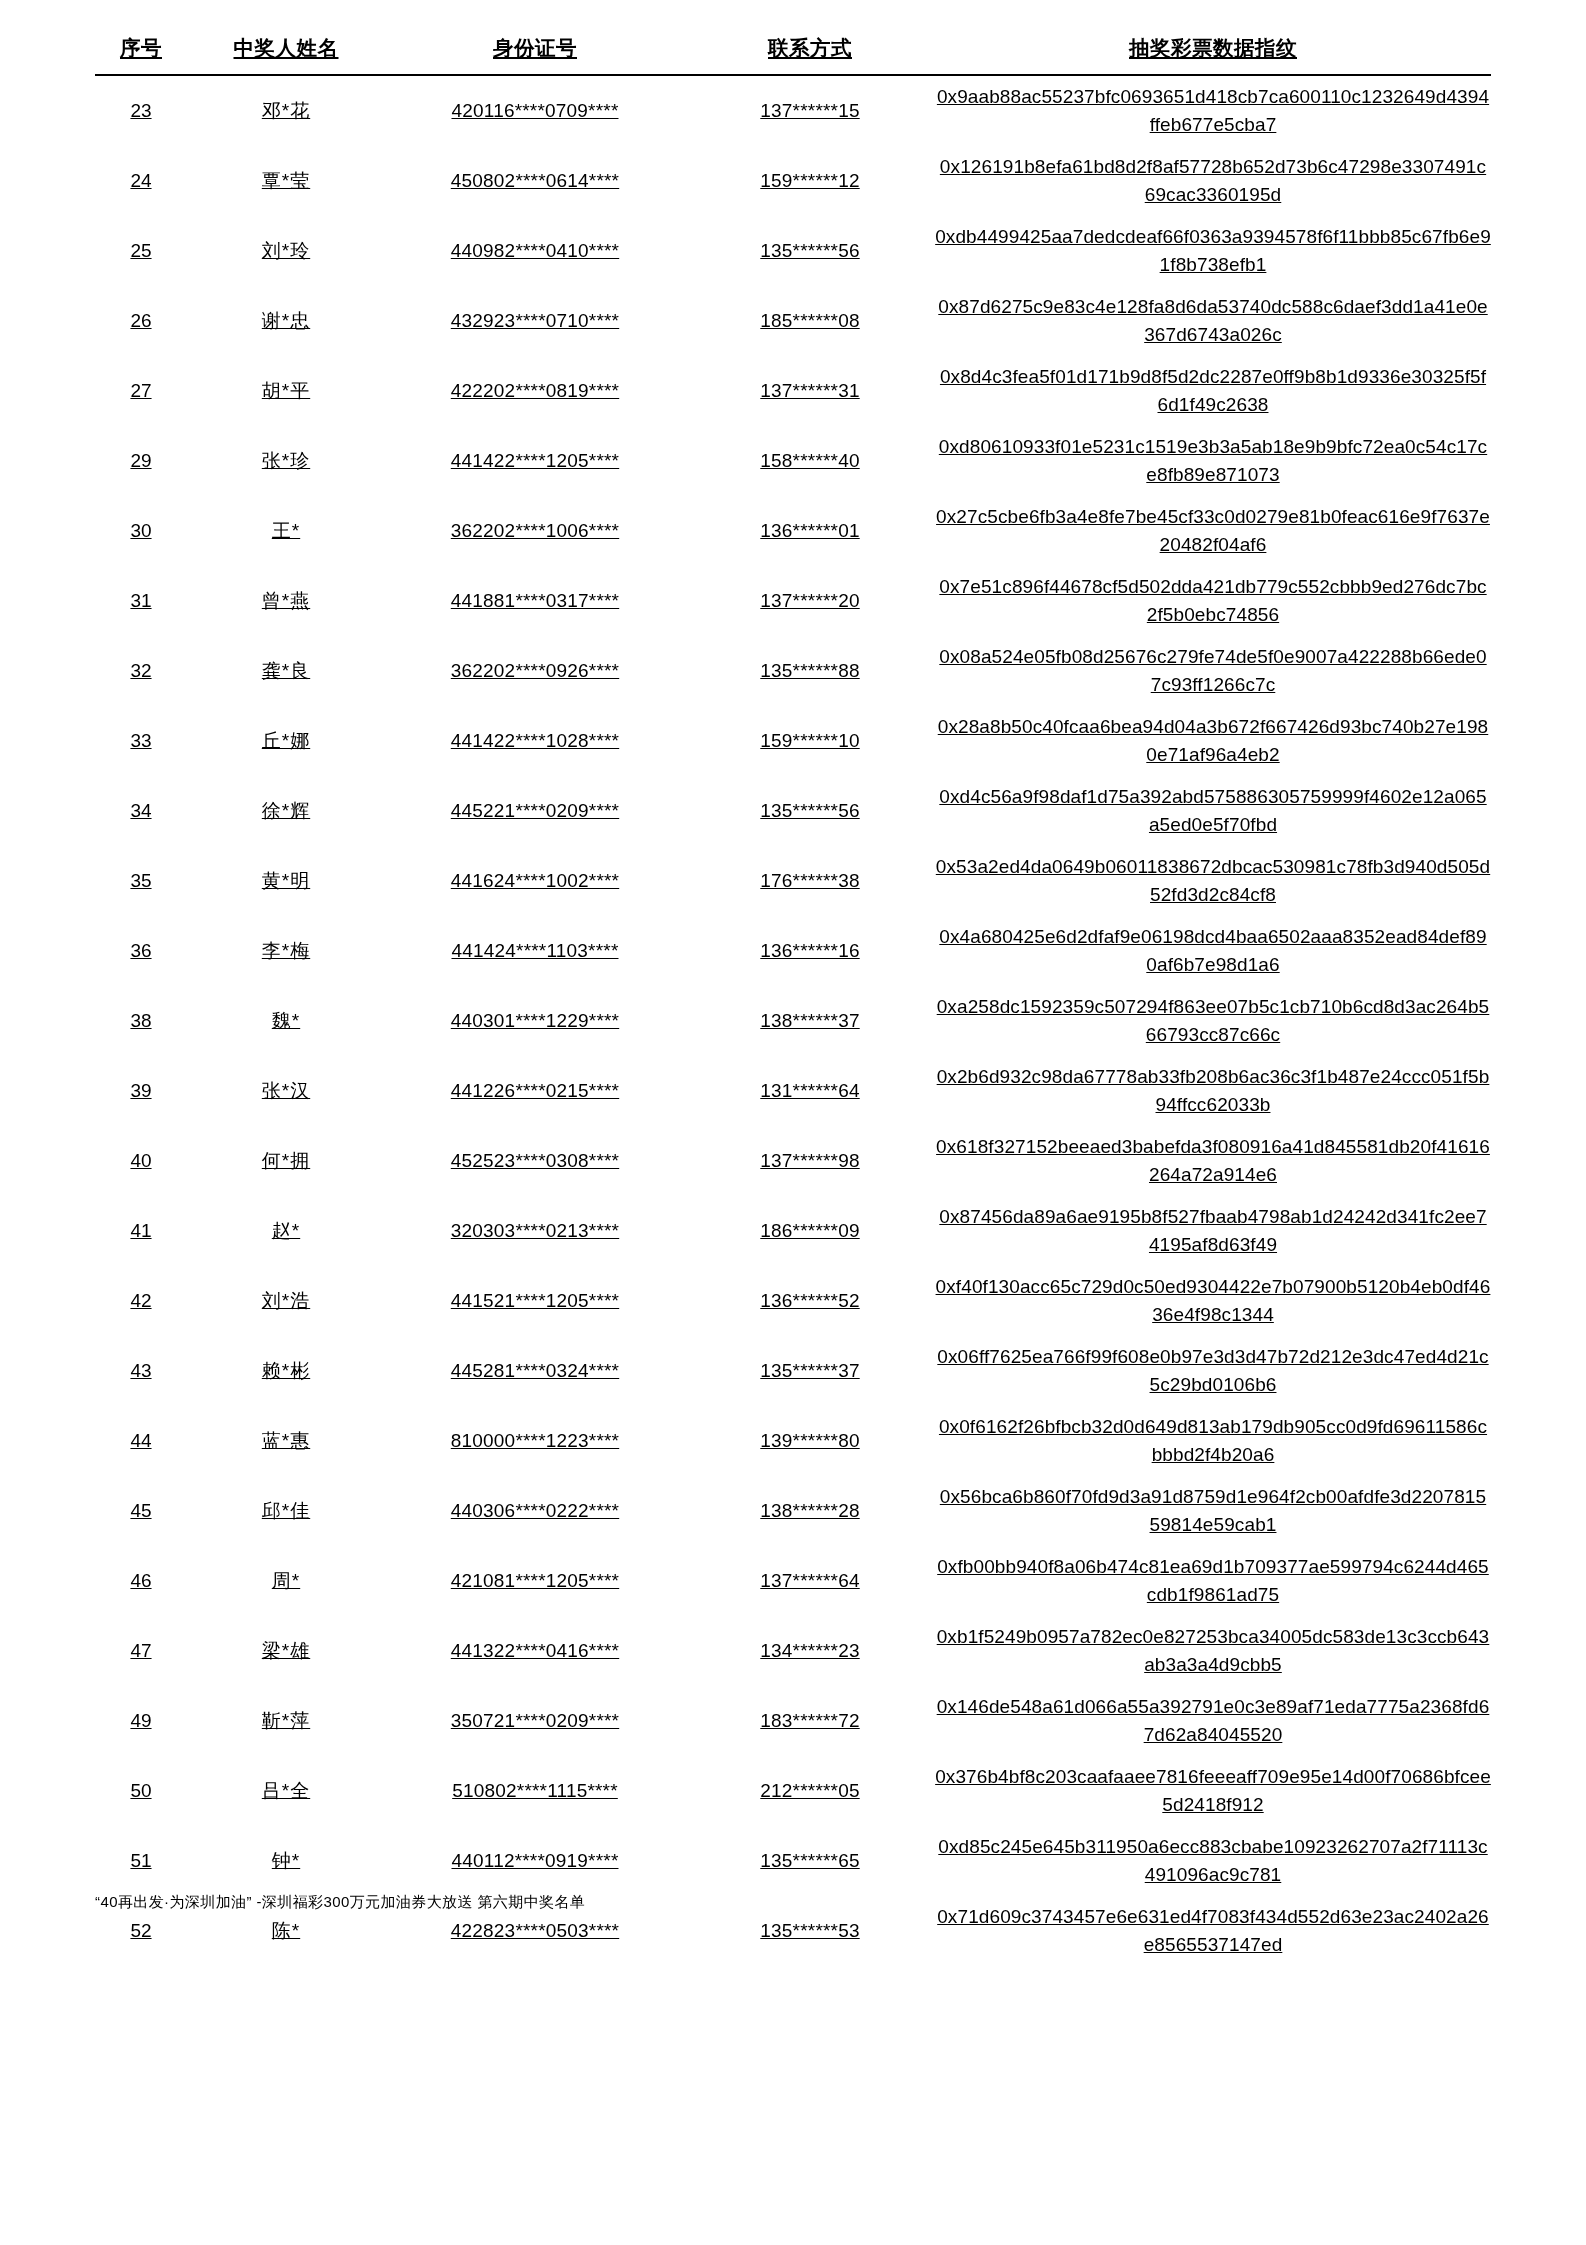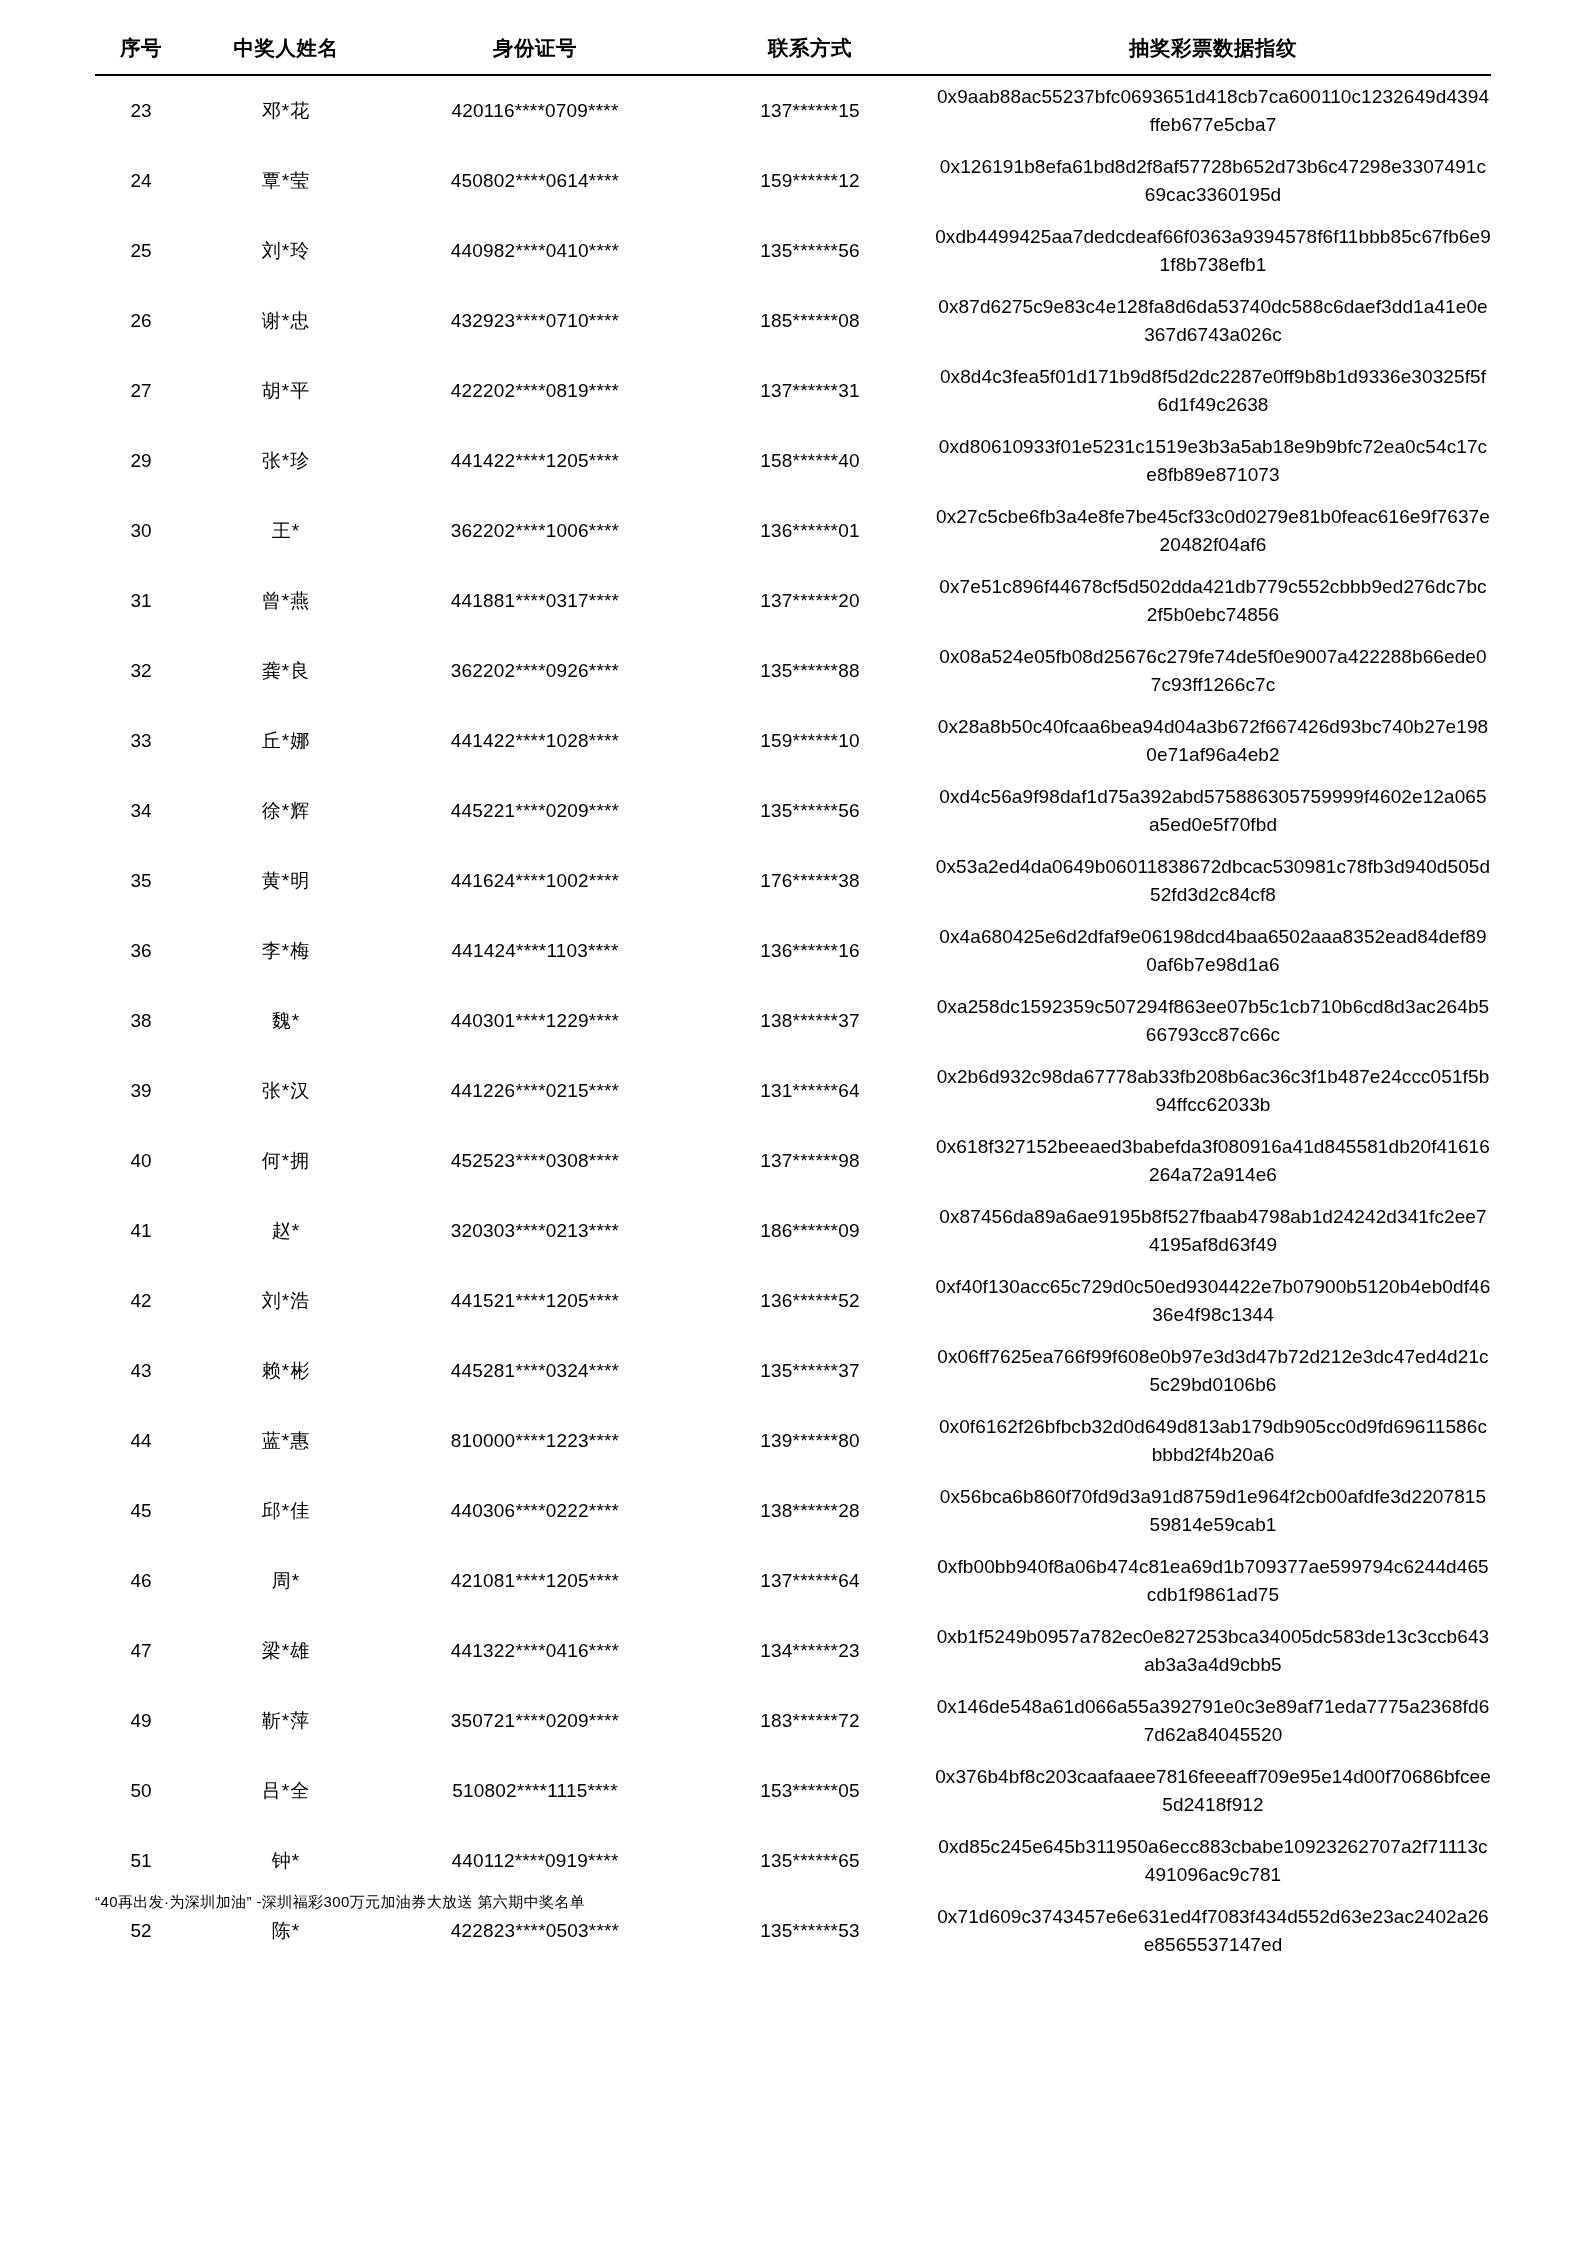--- a/index.html
+++ b/index.html
@@ -13,20 +13,21 @@
     font-family: "Liberation Sans", "DejaVu Sans", sans-serif;
     color: #000000;
     position: relative;
   }
   .page {
     box-sizing: border-box;
     width: 1586px;
     height: 1954px;
     padding: 28px 95px 0 95px;
     position: relative;
+    text-decoration: underline;
   }
   table.award-table {
     width: 1396px;
     border-collapse: collapse;
     table-layout: fixed;
   }
   table.award-table thead th {
     font-size: 20.5px;
     font-weight: bold;
     padding: 6px 0 12px 0;
@@ -308,21 +309,21 @@
           <td class="id">350721****0209****</td>
           <td class="phone">183******72</td>
           <td class="hash">
             <span class="hash-inner">0x146de548a61d066a55a392791e0c3e89af71eda7775a2368fd67d62a84045520</span>
           </td>
         </tr>
         <tr>
           <td class="idx">50</td>
           <td class="name">吕*全</td>
           <td class="id">510802****1115****</td>
-          <td class="phone">153******05</td>
+          <td class="phone">212******05</td>
           <td class="hash">
             <span class="hash-inner">0x376b4bf8c203caafaaee7816feeeaff709e95e14d00f70686bfcee5d2418f912</span>
           </td>
         </tr>
         <tr>
           <td class="idx">51</td>
           <td class="name">钟*</td>
           <td class="id">440112****0919****</td>
           <td class="phone">135******65</td>
           <td class="hash">

